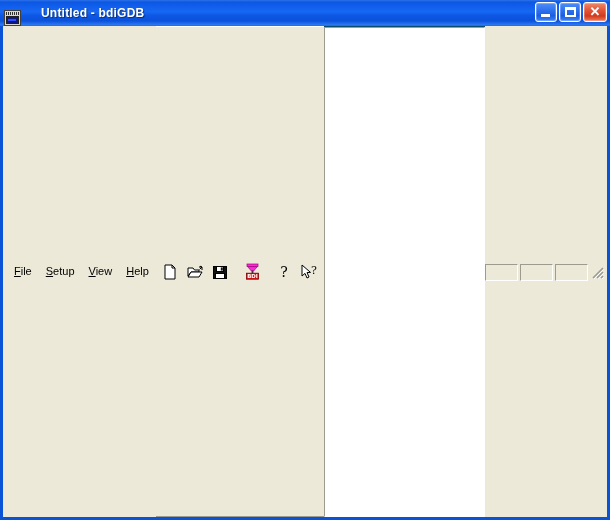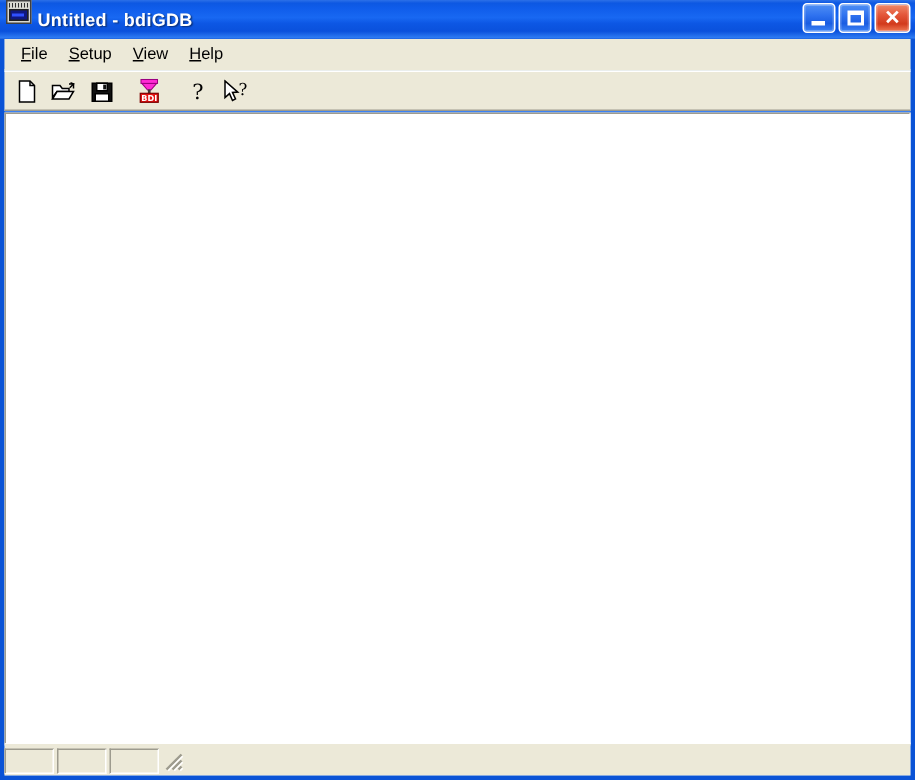--- a/index.html
+++ b/index.html
@@ -46,23 +46,24 @@
     background: linear-gradient(180deg,
         #2c70e8 0%,
         #0d58e2 8%,
         #0f5cea 20%,
         #1868f2 45%,
         #0d57e4 60%,
         #0a51dc 80%,
         #2d7af2 96%,
         #1e63e0 100%);
     display: flex;
-    align-items: flex-start;
+    align-items: flex-end;
     padding-left: 4px;
     overflow: hidden;
+    gap: 16px;
   }
   .title-icon {
     width: 17px;
     height: 16px;
     flex: 0 0 17px;
     position: relative;
     margin-right: 4px;
     background: #d8d8d0;
     border: 1px solid #404040;
     box-sizing: border-box;
@@ -140,23 +141,23 @@
     font-weight: bold;
     line-height: 18px;
     text-align: center;
     font-family: "Liberation Sans", sans-serif;
   }
 
   
   .frame-body {
     flex: 1 1 auto;
     margin: 0 3px 3px 3px;
-    background: #3b82f6;
-    display: flex;
-    flex-direction: column;
+    background: #0c4a6e;
+    display: flex;
+    flex-direction: row;
     position: relative;
   }
 
   
   .menubar {
     flex: 0 0 20px;
     background: #ece9d8;
     display: flex;
     align-items: center;
     padding-left: 4px;

